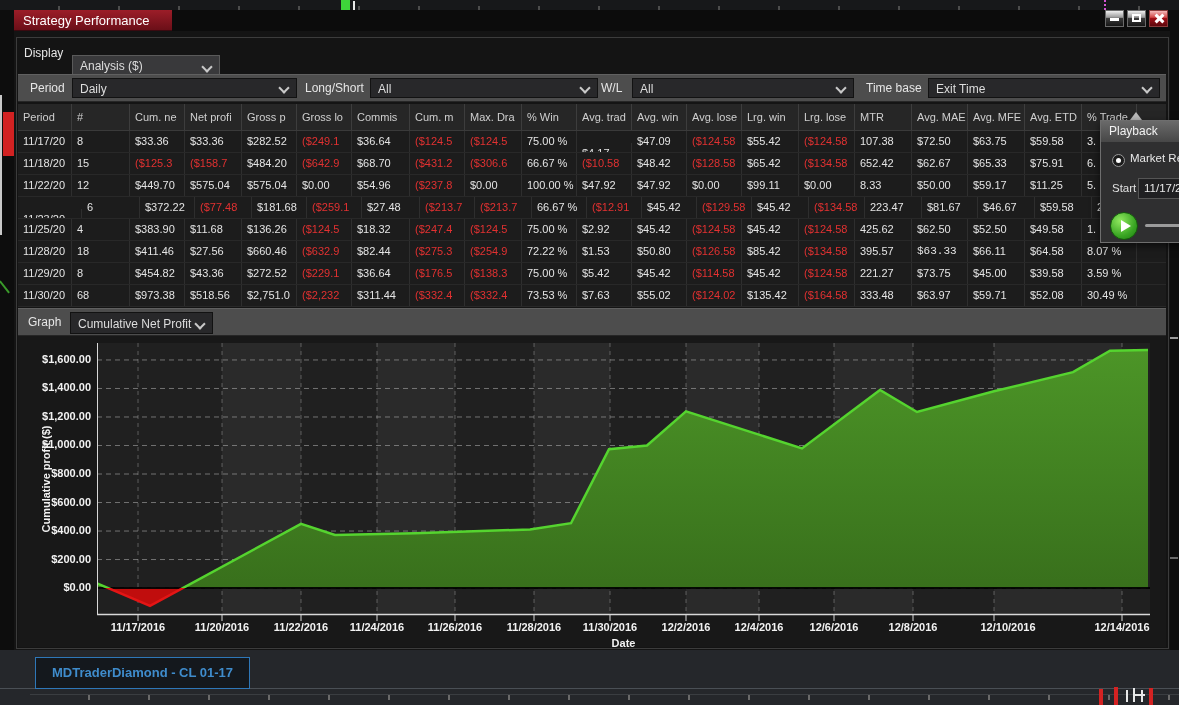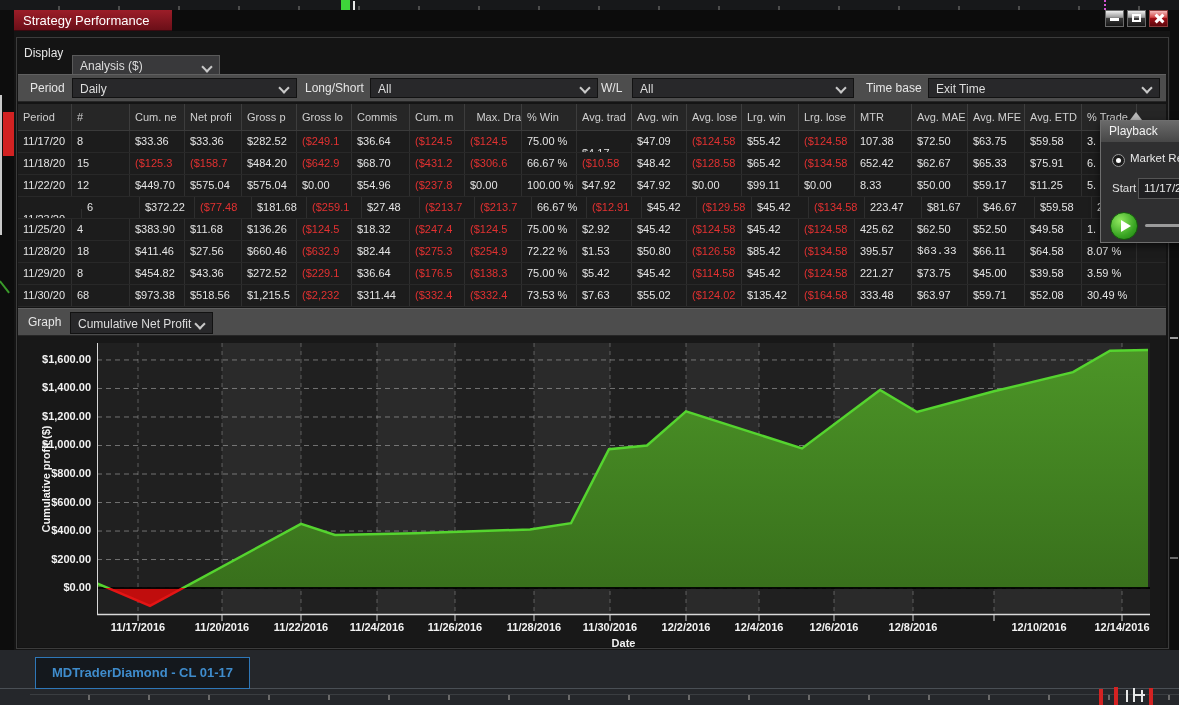--- a/index.html
+++ b/index.html
@@ -171,21 +171,21 @@
     <div class="tbl">
       <div class="tbl-head">
           <div class="th" style="width: 54px;">Period</div>
           <div class="th" style="width: 58px;">#</div>
           <div class="th" style="width: 55px;">Cum. ne</div>
           <div class="th" style="width: 57px;">Net profi</div>
           <div class="th" style="width: 55px;">Gross p</div>
           <div class="th" style="width: 55px;">Gross lo</div>
           <div class="th" style="width: 58px;">Commis</div>
           <div class="th" style="width: 55px;">Cum. m</div>
-          <div class="th" style="width: 57px; text-align: right;">Max. Dra</div>
+          <div class="th" style="width: 57px;">Max. Dra</div>
           <div class="th" style="width: 55px;">% Win</div>
           <div class="th" style="width: 55px;">Avg. trad</div>
           <div class="th" style="width: 55px;">Avg. win</div>
           <div class="th" style="width: 55px;">Avg. lose</div>
           <div class="th" style="width: 57px;">Lrg. win</div>
           <div class="th" style="width: 56px;">Lrg. lose</div>
           <div class="th" style="width: 57px;">MTR</div>
           <div class="th" style="width: 56px;">Avg. MAE</div>
           <div class="th" style="width: 57px;">Avg. MFE</div>
           <div class="th" style="width: 57px;">Avg. ETD</div>
@@ -344,21 +344,21 @@
             <div class="td" style="width: 56px;">$73.75</div>
             <div class="td" style="width: 57px;">$45.00</div>
             <div class="td" style="width: 57px;">$39.58</div>
             <div class="td" style="width: 55px;">3.59 %</div>
           </div>
           <div class="tr">
             <div class="td" style="width: 54px;">11/30/20</div>
             <div class="td" style="width: 58px;">68</div>
             <div class="td" style="width: 55px;">$973.38</div>
             <div class="td" style="width: 57px;">$518.56</div>
-            <div class="td" style="width: 55px;">$1,215.5</div>
+            <div class="td" style="width: 55px;">$2,751.0</div>
             <div class="td neg" style="width: 55px;">($2,232</div>
             <div class="td" style="width: 58px;">$311.44</div>
             <div class="td neg" style="width: 55px;">($332.4</div>
             <div class="td neg" style="width: 57px;">($332.4</div>
             <div class="td" style="width: 55px;">73.53 %</div>
             <div class="td" style="width: 55px;">$7.63</div>
             <div class="td" style="width: 55px;">$55.02</div>
             <div class="td neg" style="width: 55px;">($124.02</div>
             <div class="td" style="width: 57px;">$135.42</div>
             <div class="td neg" style="width: 56px;">($164.58</div>
@@ -463,21 +463,21 @@
           <div class="x-lab" style="left: 125px;">11/20/2016</div>
           <div class="x-lab" style="left: 204px;">11/22/2016</div>
           <div class="x-lab" style="left: 280px;">11/24/2016</div>
           <div class="x-lab" style="left: 358px;">11/26/2016</div>
           <div class="x-lab" style="left: 437px;">11/28/2016</div>
           <div class="x-lab" style="left: 513px;">11/30/2016</div>
           <div class="x-lab" style="left: 589px;">12/2/2016</div>
           <div class="x-lab" style="left: 662px;">12/4/2016</div>
           <div class="x-lab" style="left: 737px;">12/6/2016</div>
           <div class="x-lab" style="left: 816px;">12/8/2016</div>
-          <div class="x-lab" style="left: 942px;">12/10/2016</div>
+          <div class="x-lab" style="left: 911px;">12/10/2016</div>
           <div class="x-lab" style="left: 1025px;">12/14/2016</div>
         </div>
       <div class="x-axis-title">Date</div>
     </div>
   </div>
 
   <div class="playback">
     <div class="pb-head">Playback</div>
     <div class="radio"></div>
     <div class="pb-radio-label">Market Re</div>

